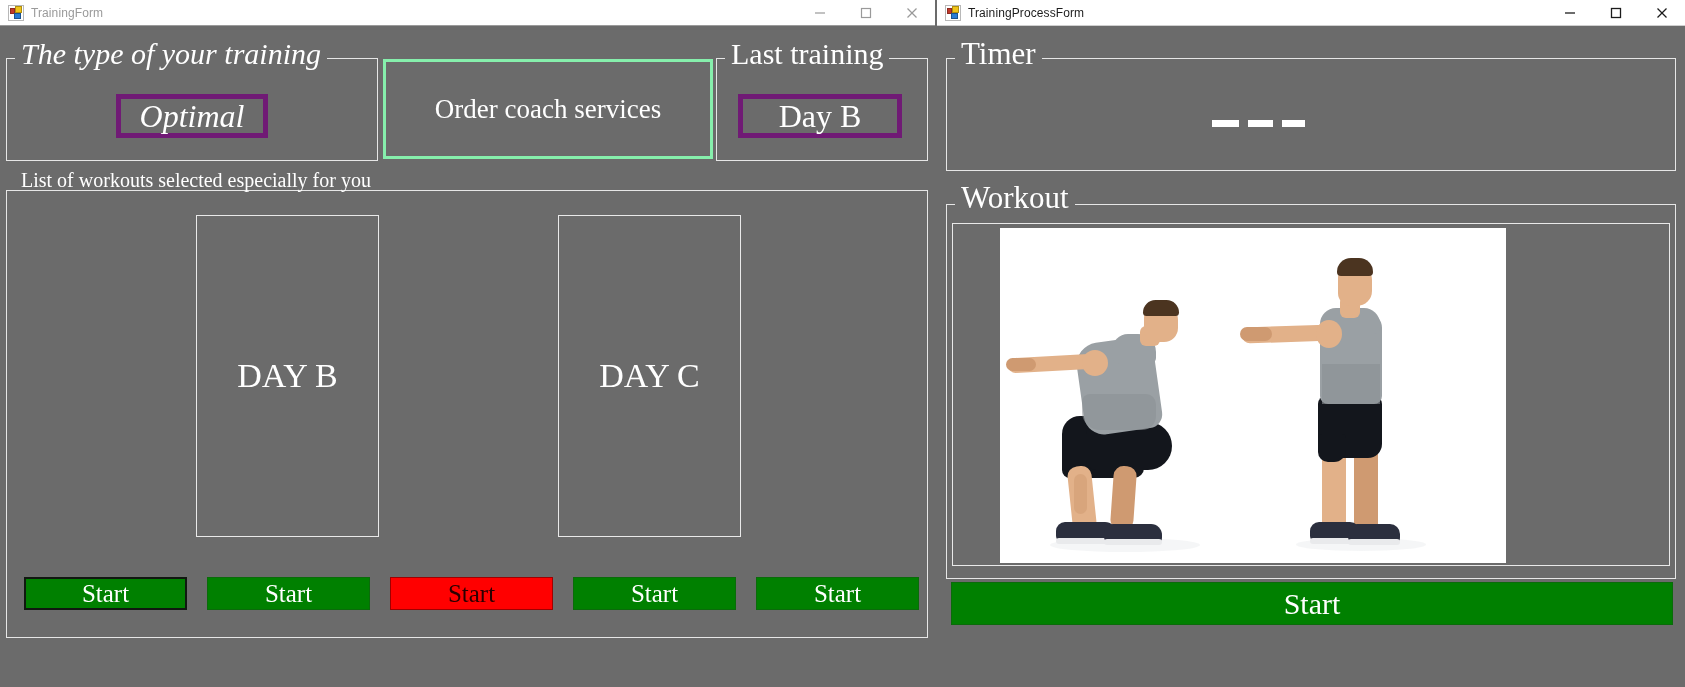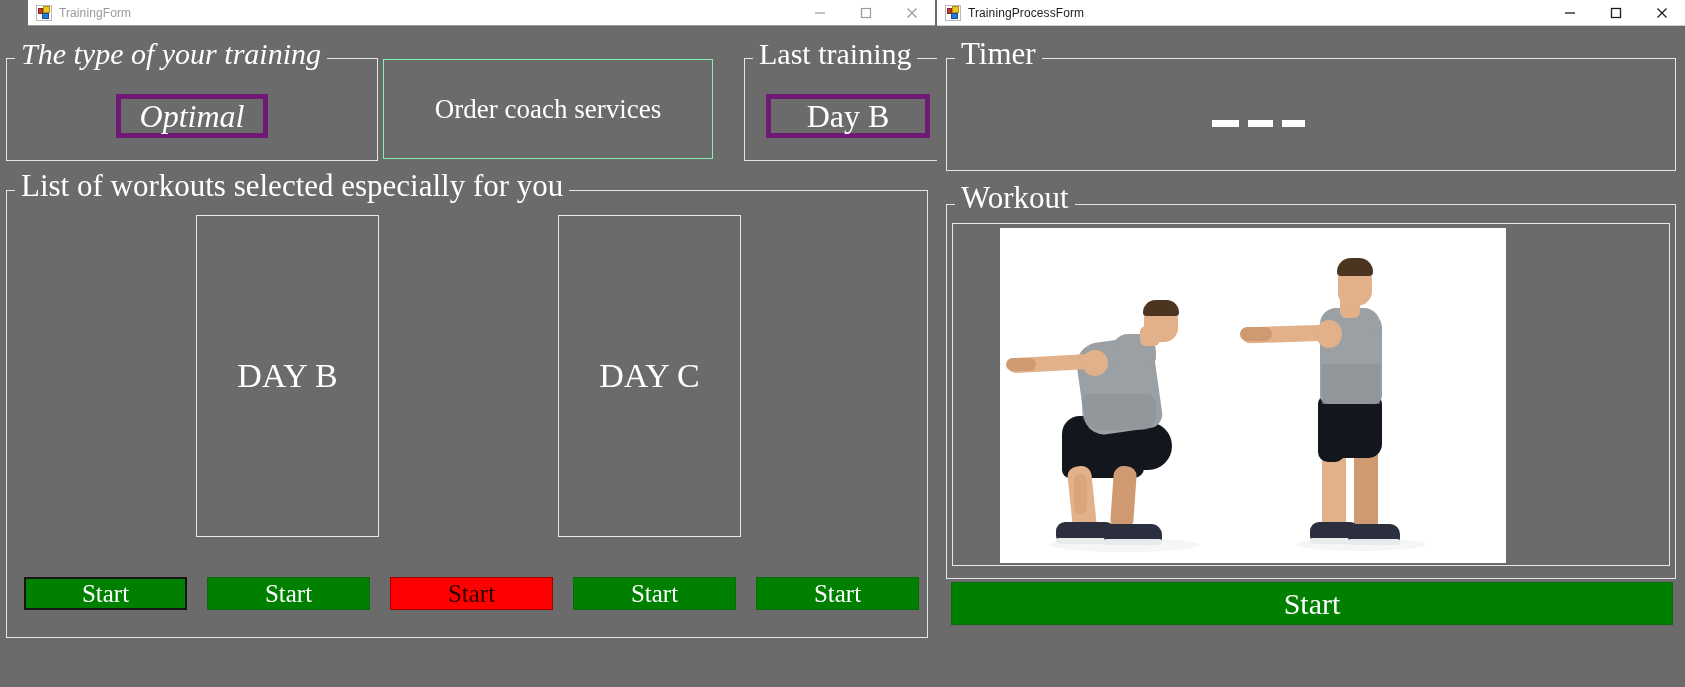--- a/index.html
+++ b/index.html
@@ -52,21 +52,21 @@
     position:absolute;left:0;right:0;top:50%;transform:translateY(-50%);
     text-align:center;color:#ffffff;white-space:nowrap;
   }
   .boxlabel{
     position:absolute;box-sizing:border-box;border:5px solid #701a75;
     color:#ffffff;display:flex;align-items:center;justify-content:center;
     white-space:nowrap;
   }
   .flatbtn{
     position:absolute;box-sizing:border-box;
-    border:1px solid #86efac;background:#6b6b6b;color:#ffffff;
+    border:3px solid #86efac;background:#6b6b6b;color:#ffffff;
     display:flex;align-items:center;justify-content:center;white-space:nowrap;
     cursor:default;
   }
   .startbtn{
     position:absolute;box-sizing:border-box;
     display:flex;align-items:center;justify-content:center;
     white-space:nowrap;cursor:default;
   }
   .startbtn.green{background:#008000;color:#ffffff;border:1px solid #0a6b0a;}
   .startbtn.green.focused{border:2px solid #101810;}
@@ -88,21 +88,21 @@
   .hair{background:#4b3420;}
   .shoe{background:#2b2f3e;}
   .shoesole{background:#e9eaec;}
   .floorshadow{background:#eceef0;border-radius:50%;}
 </style>
 </head>
 <body>
 
 <div class="screen">
 
-  <div class="window" id="left-window" style="left:0;top:0;width:935px;height:507px;padding-left:28px;">
+  <div class="window" id="left-window" style="left:0;top:0;width:935px;height:507px;">
 
     <div class="titlebar inactive">
       <span class="win-icon">
         <span class="frm"></span>
           <span class="sq-r"></span>
           <span class="sq-y"></span>
           <span class="sq-b"></span>
       </span>
       <span class="win-title inactive">TrainingForm</span>
 
@@ -127,29 +127,29 @@
     </div>
 
     <div class="gb" style="left:6px;top:37px;width:372px;height:124px;font-style:italic;">
       <div class="gb-frame" style="top:21px;"></div>
       <div class="gb-legend" style="font-size:30px;top:2px;">The type of your training</div>
       <div class="boxlabel" style="left:110px;top:57px;width:152px;height:44px;font-size:32px;">Optimal</div>
     </div>
 
     <div class="flatbtn" style="left:383px;top:59px;width:330px;height:100px;font-size:27px;">Order coach services</div>
 
-    <div class="gb" style="left:716px;top:37px;width:212px;height:124px;margin-left:28px;">
+    <div class="gb" style="left:716px;top:37px;width:212px;height:124px;">
       <div class="gb-frame" style="top:21px;"></div>
       <div class="gb-legend" style="font-size:30px;top:2px;">Last training</div>
       <div class="boxlabel" style="left:22px;top:57px;width:164px;height:44px;font-size:32px;">Day B</div>
     </div>
 
     <div class="gb" style="left:6px;top:168px;width:922px;height:470px;">
       <div class="gb-frame" style="top:22px;"></div>
-      <div class="gb-legend" style="font-size:31px;top:2px;">List of workouts selected especially for you</div>
+      <div class="gb-legend" style="font-size:20px;top:2px;">List of workouts selected especially for you</div>
 
       <div class="startbtn green focused" style="left:18px;top:409px;width:163px;height:33px;font-size:25px;">Start</div>
 
       <div class="panel" style="left:190px;top:47px;width:183px;height:322px;">
         <div class="panel-label" style="font-size:34px;">DAY B</div>
       </div>
       <div class="startbtn green" style="left:201px;top:409px;width:163px;height:33px;font-size:25px;">Start</div>
 
       <div class="startbtn red" style="left:384px;top:409px;width:163px;height:33px;font-size:25px;">Start</div>
 

